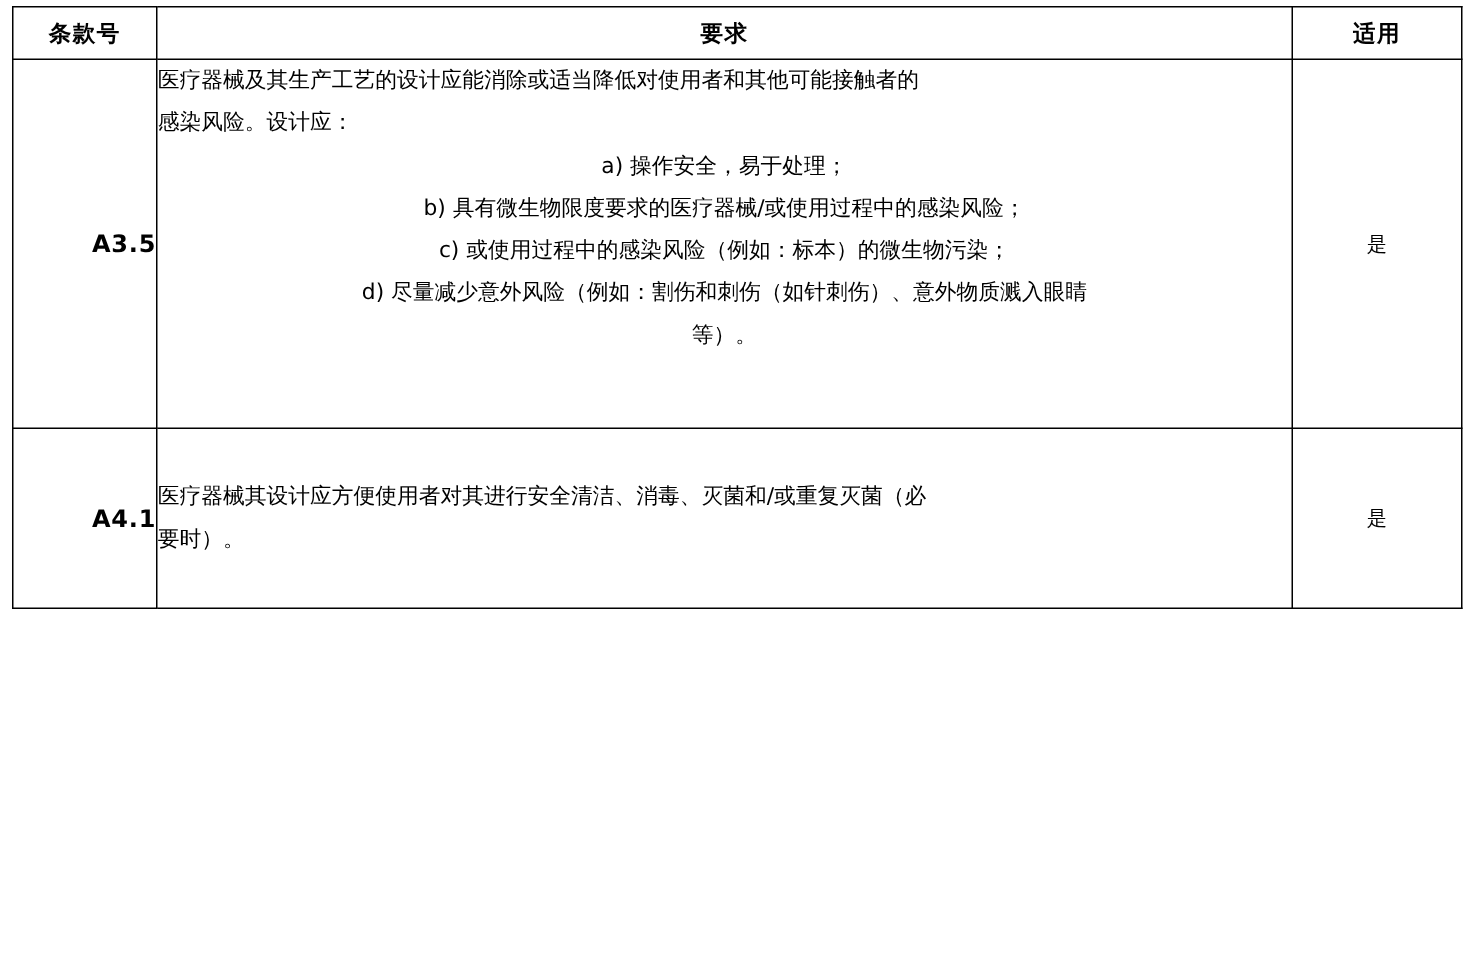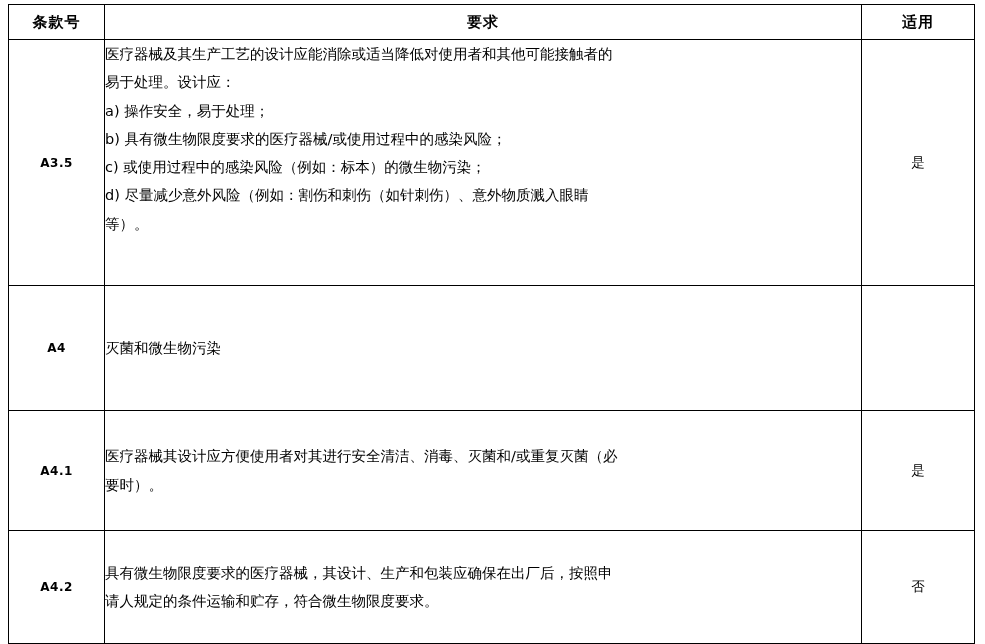--- a/index.html
+++ b/index.html
@@ -40,41 +40,42 @@
   .hdr-cell {
     text-align: center;
     font-size: 15px;
     font-weight: bold;
     height: 34px;
     letter-spacing: 1px;
   }
 
   
   .clause-cell {
-    text-align: center;
-    font-size: 12px;
+    text-align: right;
+    font-size: 16px;
     font-weight: bold;
     letter-spacing: 0.5px;
   }
 
   
   .req-cell {
     padding: 12px 16px 12px 18px;
     font-size: 14.5px;
     line-height: 1.95;
     text-align: left;
   }
   .req-cell .line {
     white-space: pre-wrap;
   }
   .req-cell .para {
     text-indent: 0;
   }
   .req-cell .item {
     padding-left: 0;
+    text-align: center;
   }
 
   
   .apply-cell {
     text-align: center;
     font-size: 13.5px;
   }
 
   
   .row-a35 { height: 246px; }
@@ -109,47 +110,32 @@
         <th class="hdr-cell">条款号</th>
         <th class="hdr-cell">要求</th>
         <th class="hdr-cell">适用</th>
       </tr>
     </thead>
     <tbody>
       <tr class="row-a35">
         <td class="clause-cell">A3.5</td>
         <td class="req-cell">
           <div class="line para">医疗器械及其生产工艺的设计应能消除或适当降低对使用者和其他可能接触者的</div>
-          <div class="line para">易于处理。设计应：</div>
+          <div class="line para">感染风险。设计应：</div>
           <div class="line item">a) 操作安全，易于处理；</div>
           <div class="line item">b) 具有微生物限度要求的医疗器械/或使用过程中的感染风险；</div>
           <div class="line item">c) 或使用过程中的感染风险（例如：标本）的微生物污染；</div>
           <div class="line item">d) 尽量减少意外风险（例如：割伤和刺伤（如针刺伤）、意外物质溅入眼睛</div>
           <div class="line item">等）。</div>
         </td>
         <td class="apply-cell">是</td>
-      </tr>
-      <tr class="row-a4">
-        <td class="clause-cell">A4</td>
-        <td class="req-cell">
-          <div class="line para">灭菌和微生物污染</div>
-        </td>
-        <td class="apply-cell"></td>
       </tr>
       <tr class="row-a41">
         <td class="clause-cell">A4.1</td>
         <td class="req-cell">
           <div class="line para">医疗器械其设计应方便使用者对其进行安全清洁、消毒、灭菌和/或重复灭菌（必</div>
           <div class="line para">要时）。</div>
         </td>
         <td class="apply-cell">是</td>
       </tr>
-      <tr class="row-a42">
-        <td class="clause-cell">A4.2</td>
-        <td class="req-cell">
-          <div class="line para">具有微生物限度要求的医疗器械，其设计、生产和包装应确保在出厂后，按照申</div>
-          <div class="line para">请人规定的条件运输和贮存，符合微生物限度要求。</div>
-        </td>
-        <td class="apply-cell">否</td>
-      </tr>
     </tbody>
   </table>
 </div>
 
 </body></html>

